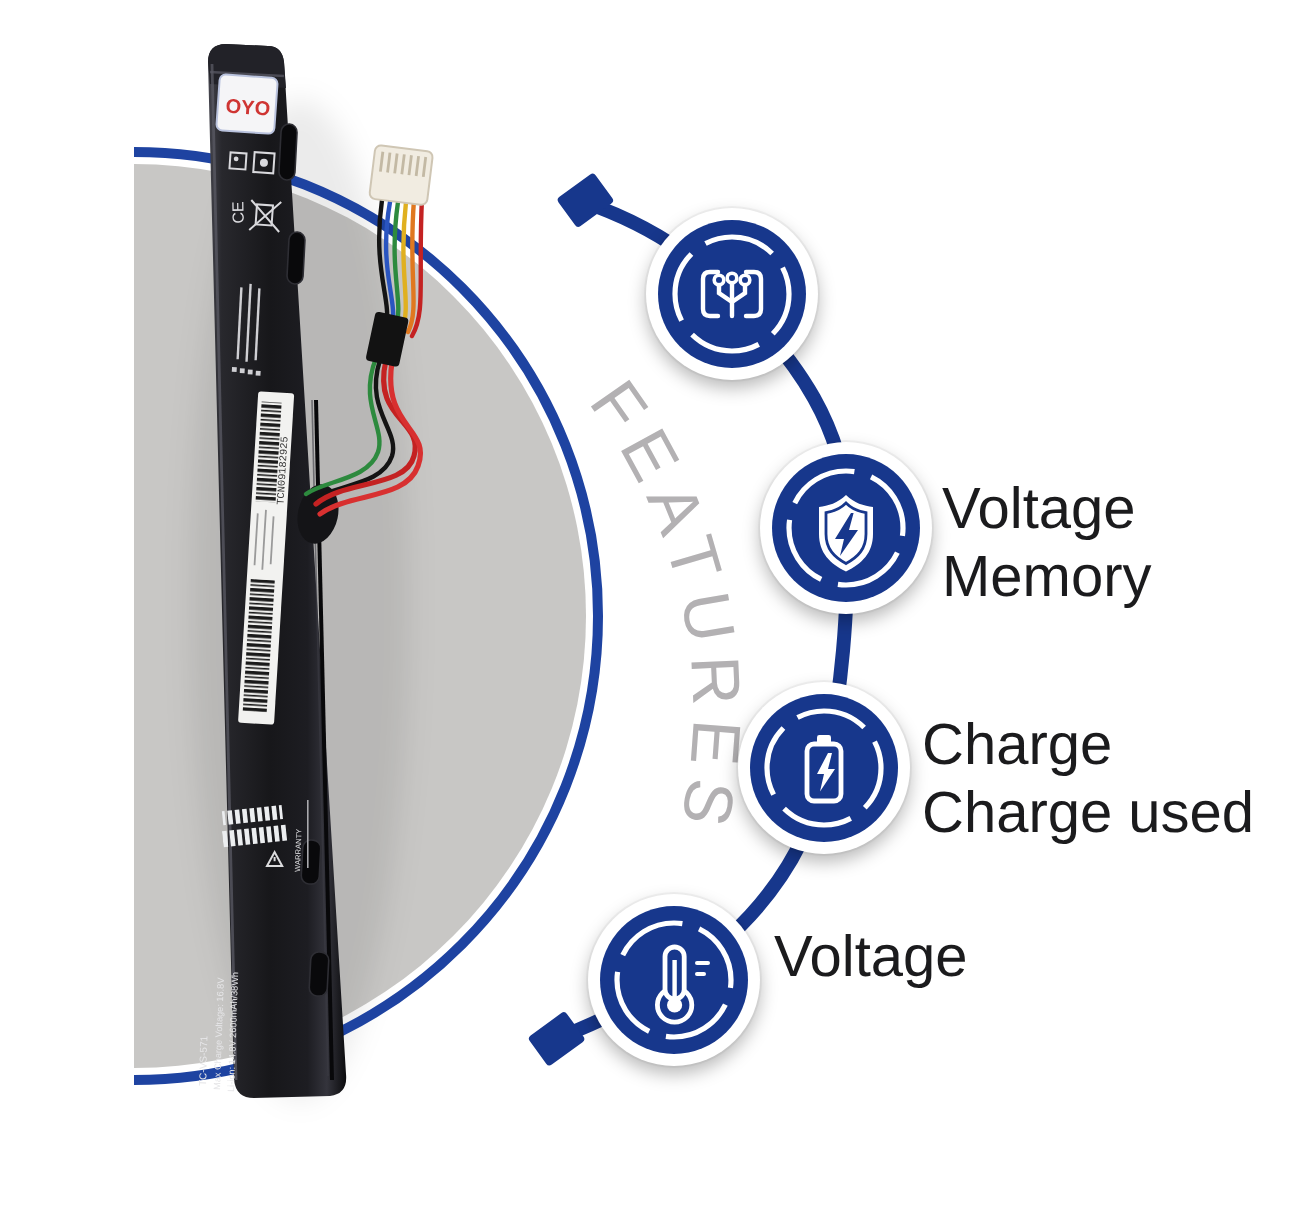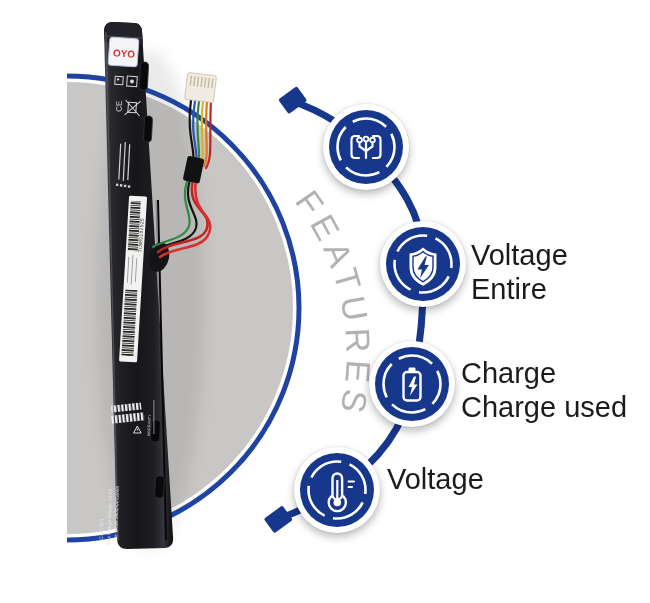--- a/index.html
+++ b/index.html
@@ -213,21 +213,21 @@
       <circle cx="37.3" cy="49.5" r="3.8" fill="#fff"></circle>
       <g stroke="#fff" stroke-width="2" stroke-linecap="round">
         <path d="M 48.5 28.5 H 54"></path>
         <path d="M 48.5 34 H 52"></path>
       </g>
     </svg>
   </div>
 
   <div class="label" style="left:471px;top:238px">
     <span>Voltage</span>
-    <span>Entire</span>
+    <span>Memory</span>
   </div>
   <div class="label" style="left:461px;top:356px">
     <span>Charge</span>
     <span>Charge used</span>
   </div>
   <div class="label" style="left:387px;top:462px">
     <span>Voltage</span>
   </div>
 
 </div>

